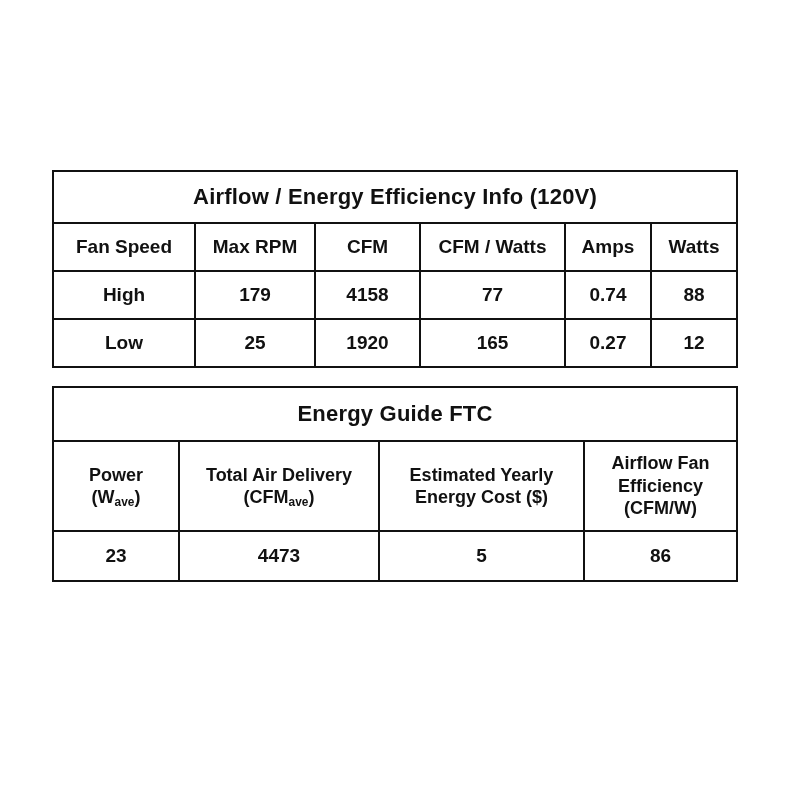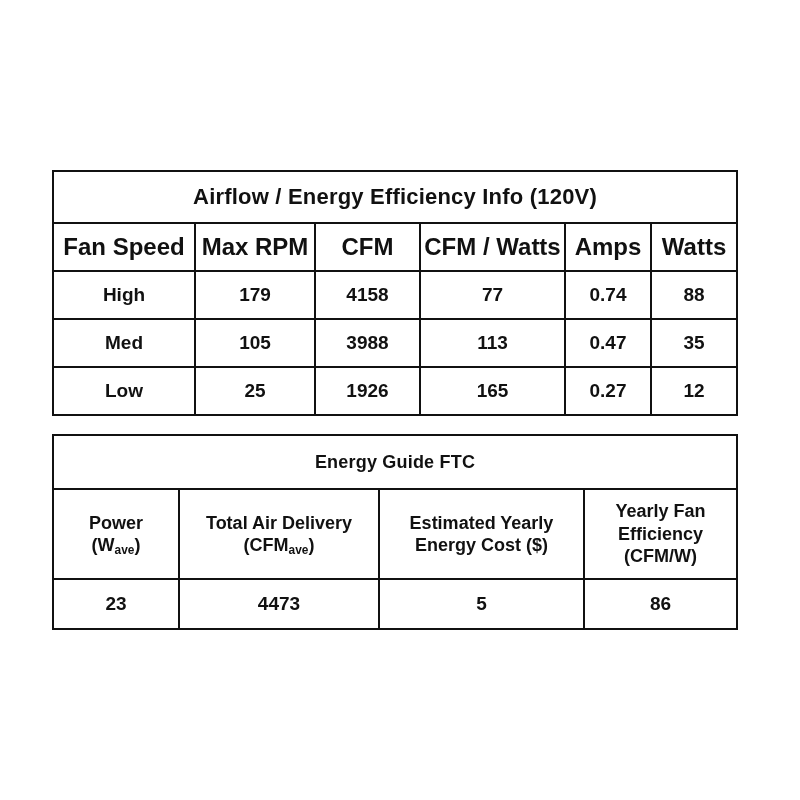--- a/index.html
+++ b/index.html
@@ -40,36 +40,36 @@
 
   
   #airflow-table .title-cell {
     font-size: 22px;
     font-weight: bold;
     height: 50px;
     letter-spacing: 0.2px;
     text-align: center;
   }
   #airflow-table .head-cell {
-    font-size: 24px;
+    font-size: 19px;
     font-weight: bold;
     height: 46px;
   }
   #airflow-table .data-cell {
     height: 46px;
     font-size: 19px;
   }
 
   .spacer {
     height: 18px;
   }
 
   
   #energy-table .title-cell {
-    font-size: 18px;
+    font-size: 22px;
     font-weight: bold;
     height: 52px;
     letter-spacing: 0.2px;
   }
   #energy-table .head-cell {
     font-size: 18px;
     font-weight: bold;
     height: 88px;
     line-height: 1.25;
     padding: 0 6px;
@@ -116,31 +116,23 @@
       </tr>
       <tr>
         <td class="data-cell">High</td>
         <td class="data-cell">179</td>
         <td class="data-cell">4158</td>
         <td class="data-cell">77</td>
         <td class="data-cell">0.74</td>
         <td class="data-cell">88</td>
       </tr>
       <tr>
-        <td class="data-cell">Med</td>
-        <td class="data-cell">105</td>
-        <td class="data-cell">3988</td>
-        <td class="data-cell">113</td>
-        <td class="data-cell">0.47</td>
-        <td class="data-cell">35</td>
-      </tr>
-      <tr>
         <td class="data-cell">Low</td>
         <td class="data-cell">25</td>
-        <td class="data-cell">1926</td>
+        <td class="data-cell">1920</td>
         <td class="data-cell">165</td>
         <td class="data-cell">0.27</td>
         <td class="data-cell">12</td>
       </tr>
     </tbody>
   </table>
 
   <div class="spacer"></div>
 
   <table id="energy-table">
@@ -161,21 +153,21 @@
         </td>
         <td class="head-cell">
           <span>Total Air Delivery</span>
           <span class="sub"><span>(CFM</span><sub>ave</sub><span>)</span></span>
         </td>
         <td class="head-cell">
           <span>Estimated Yearly</span>
           <span class="sub">Energy Cost ($)</span>
         </td>
         <td class="head-cell">
-          <span>Yearly Fan</span>
+          <span>Airflow Fan</span>
           <span class="sub">Efficiency</span>
           <span class="sub">(CFM/W)</span>
         </td>
       </tr>
       <tr>
         <td class="data-cell">23</td>
         <td class="data-cell">4473</td>
         <td class="data-cell">5</td>
         <td class="data-cell">86</td>
       </tr>

